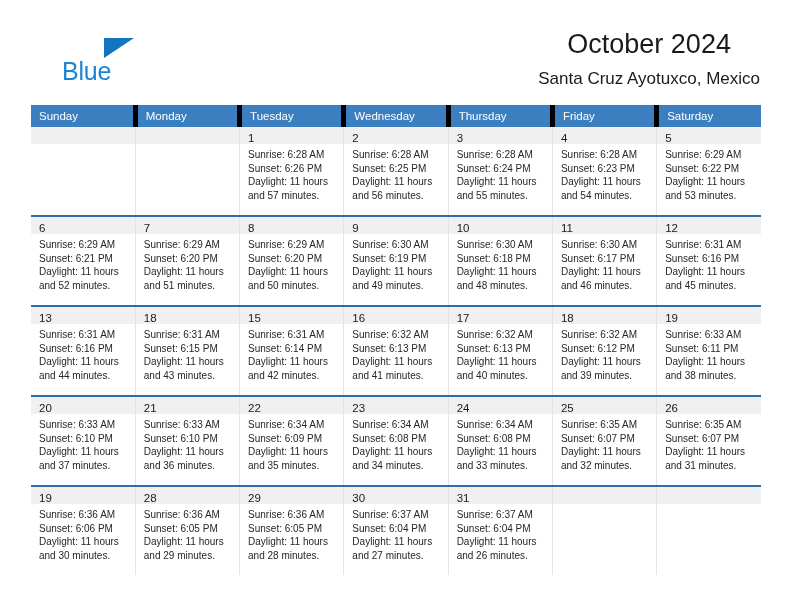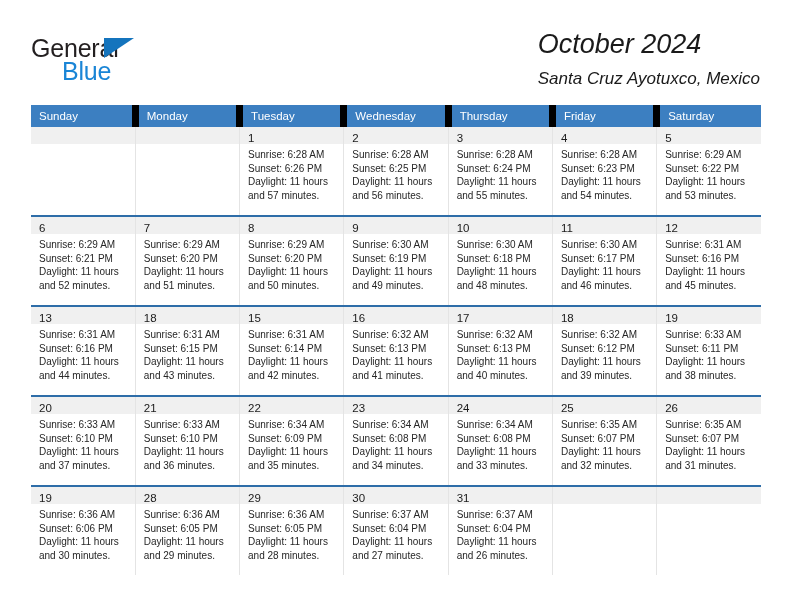--- a/index.html
+++ b/index.html
@@ -62,22 +62,21 @@
     letter-spacing: -0.2px;
     color: #1a85d6;
     font-family: "Liberation Sans", sans-serif;
     text-align: right;
   }
 
   .title-block {
     position: absolute;
     right: 0;
     top: 0;
-    text-align: left;
-    font-style: italic;
+    text-align: center;
   }
   .cal-title {
     font-size: 27px;
     color: #1a1a1a;
     line-height: 32px;
     white-space: nowrap;
   }
   .cal-subtitle {
     font-size: 17px;
     color: #1a1a1a;
@@ -101,21 +100,21 @@
   table.cal col { width: 104.28px; }
 
   thead th {
     background: #3c7fc1;
     color: #ffffff;
     font-size: 11.5px;
     font-weight: normal;
     text-align: left;
     padding: 5px 0 5px 8px;
     height: 12px;
-    border-right: 7px solid #000000;
+    border-right: 5px solid #000000;
     white-space: nowrap;
   }
   thead th:last-child { border-right: none; }
 
   tbody td {
     vertical-align: top;
     padding: 0;
     border-right: 1px solid #e4e4e4;
     border-top: 2px solid #2e6da8;
     height: 88px;
@@ -150,21 +149,20 @@
   td.empty .daynum-band { background: #f0f0f0; }
 </style>
 </head>
 <body>
 
 <div class="page">
 
   <div class="top-bar">
 
     <div class="brand">
-      <span class="brand-general">General</span>
       <span class="brand-tri"></span>
       <span class="brand-blue">Blue</span>
     </div>
 
     <div class="title-block">
       <div class="cal-title">October 2024</div>
       <div class="cal-subtitle">Santa Cruz Ayotuxco, Mexico</div>
     </div>
 
   </div>

